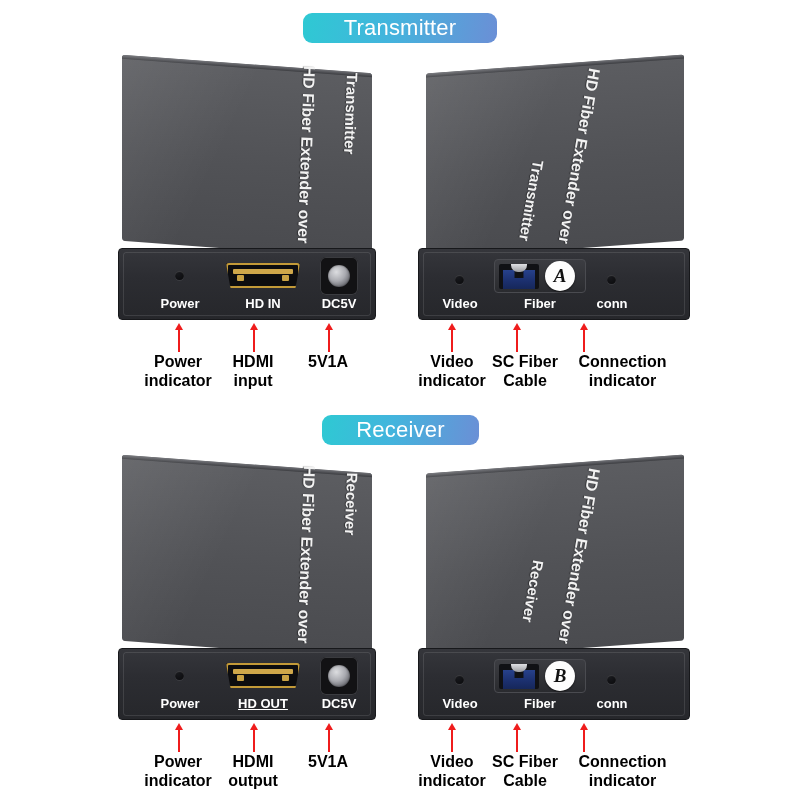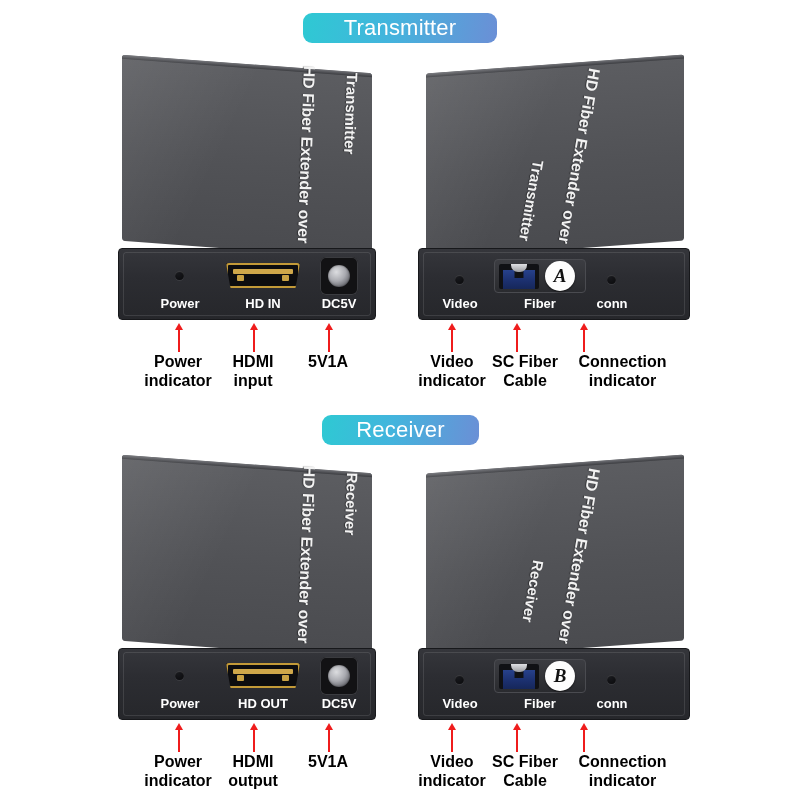--- a/index.html
+++ b/index.html
@@ -293,21 +293,21 @@
         <div class="hdmi-slot"></div>
         <div class="hdmi-teeth">
             <i></i>
             <i></i>
           </div>
       </div>
 
       <div class="dcjack" style="left:201px;top:8px;"></div>
 
       <div class="port-label" style="left:36px;top:47px;width:50px;">Power</div>
-      <div class="port-label" style="left:107px;top:47px;width:74px;">HD OUT</div>
+      <div class="port-label" style="left:107px;top:47px;width:74px;text-decoration:underline;">HD OUT</div>
       <div class="port-label" style="left:192px;top:47px;width:56px;">DC5V</div>
     </div>
   </div>
 
   <div class="arrow" style="left:178px;top:729px;height:23px;"></div>
   <div class="arrow" style="left:253px;top:729px;height:23px;"></div>
   <div class="arrow" style="left:328px;top:729px;height:23px;"></div>
   <div class="caption" style="left:125px;top:752px;width:106px;">Power
 indicator</div>
   <div class="caption" style="left:207px;top:752px;width:92px;">HDMI

